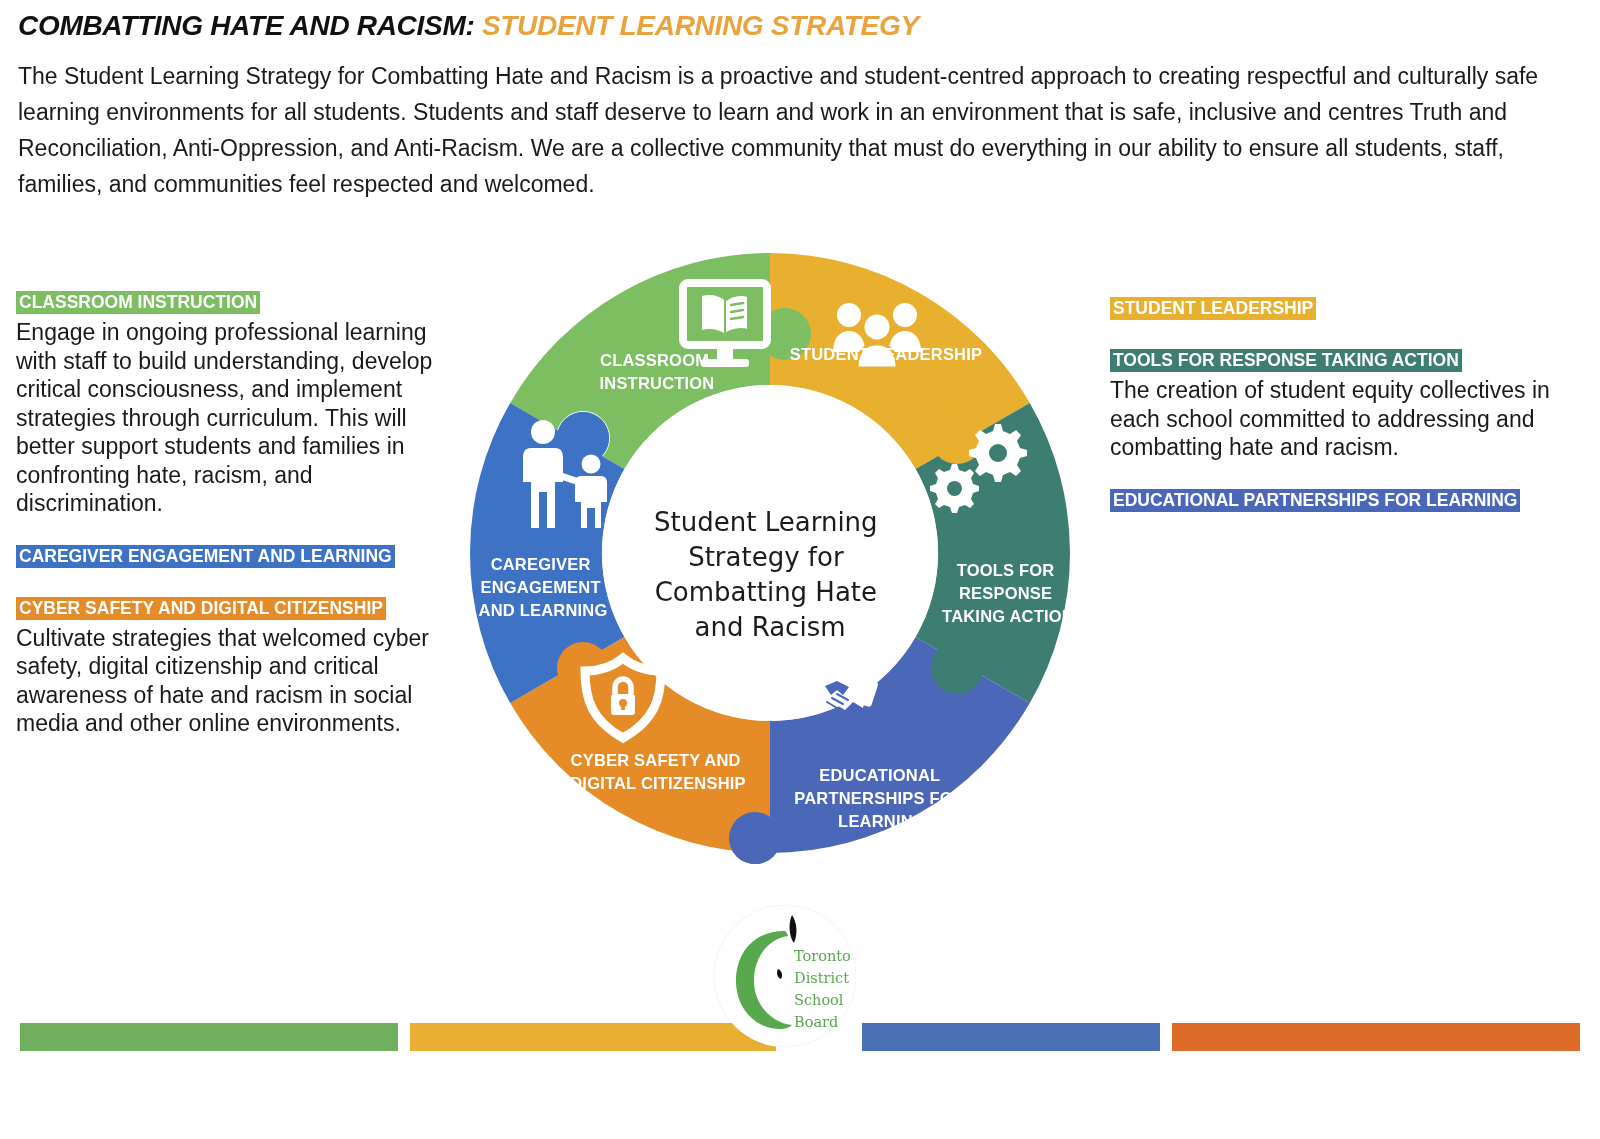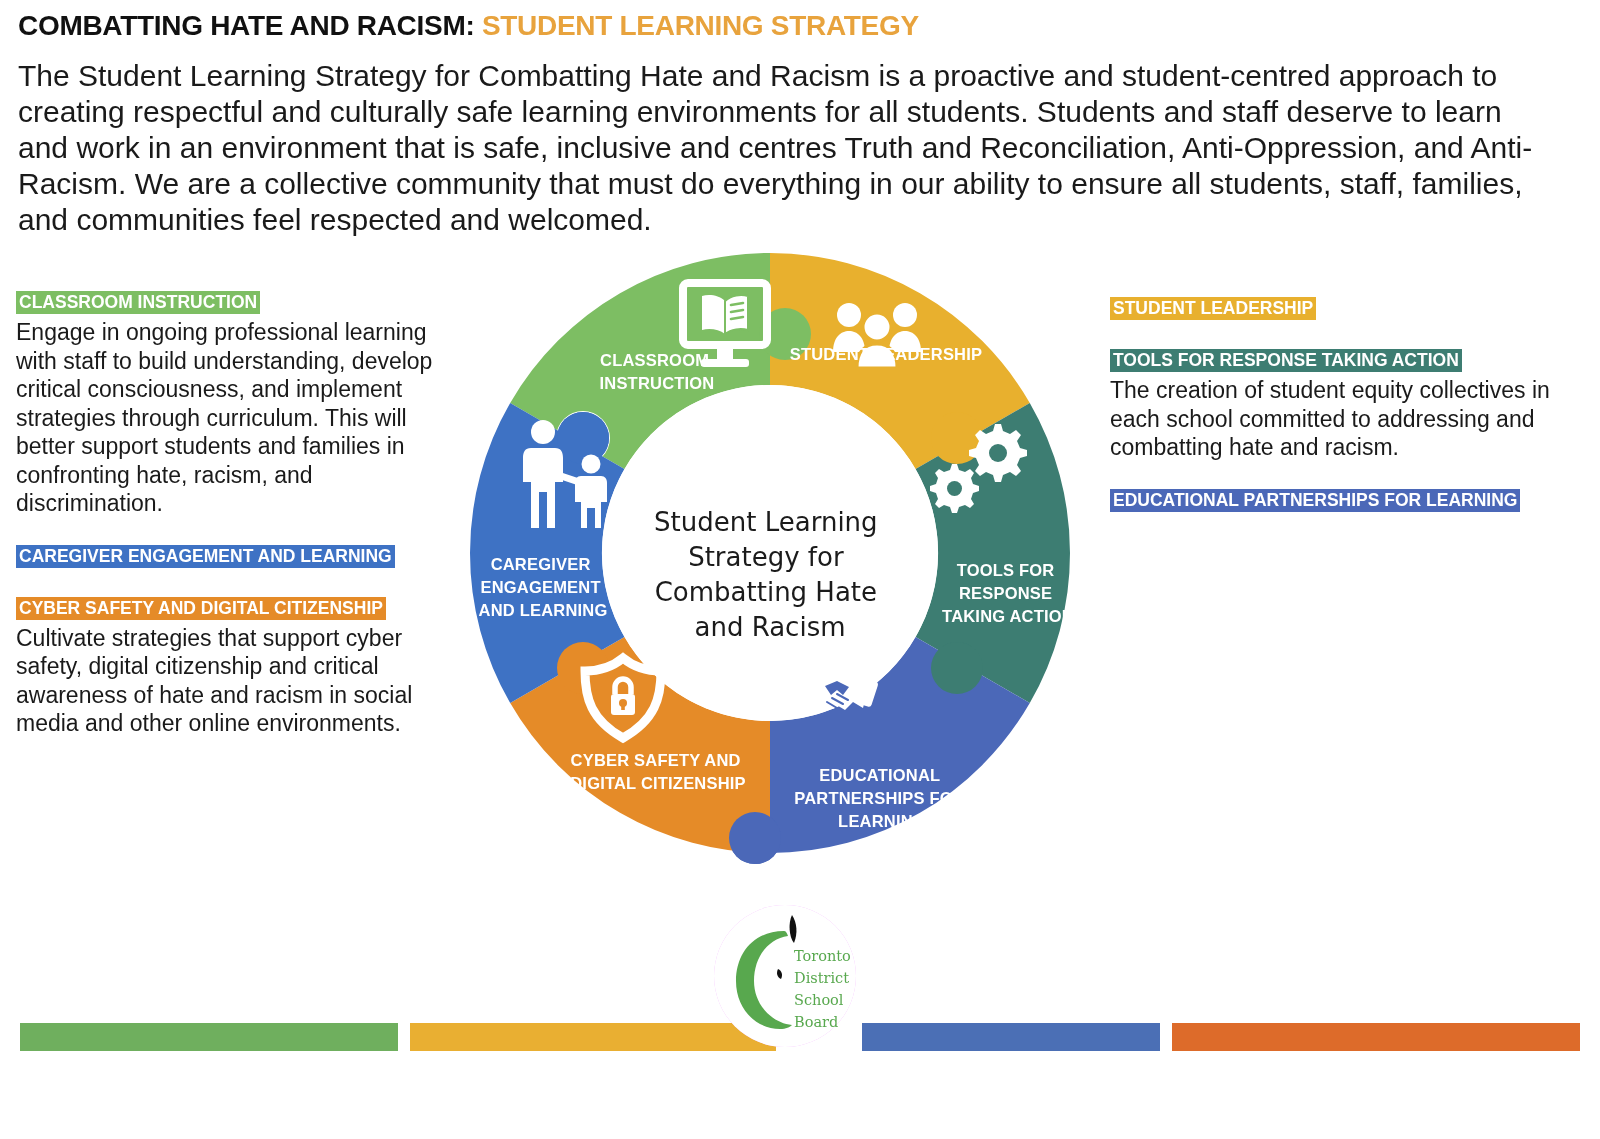--- a/index.html
+++ b/index.html
@@ -13,29 +13,30 @@
   }
 
   
   #header-title {
     position: absolute;
     left: 18px; top: 10px;
     font-size: 28px;
     font-weight: bold;
     letter-spacing: -0.3px;
     white-space: nowrap;
+    font-style: italic;
   }
   #header-title .title-main { color: #111111; }
   #header-title .title-accent { color: #E8A33D; }
 
   #intro-paragraph {
     position: absolute;
     left: 18px; top: 58px;
     width: 1530px;
-    font-size: 30px;
+    font-size: 23px;
     line-height: 36px;
     color: #1a1a1a;
   }
 
   
   .side-col { position: absolute; }
   #left-col  { left: 16px;  top: 290px; width: 430px; }
   #right-col { left: 1110px; top: 296px; width: 440px; }
 
   .topic-block { margin-bottom: 26px; }
@@ -119,21 +120,21 @@
   <div class="topic-block">
     <div class="topic-heading-wrap">
       <span class="topic-heading" style="background:#3E72C4">CAREGIVER ENGAGEMENT AND LEARNING</span>
     </div>
   </div>
 
   <div class="topic-block">
     <div class="topic-heading-wrap">
       <span class="topic-heading" style="background:#E58B28">CYBER SAFETY AND DIGITAL CITIZENSHIP</span>
     </div>
-    <div class="topic-body">Cultivate strategies that support cyber safety, digital citizenship and critical awareness of hate and racism in social media and other online environments.</div>
+    <div class="topic-body">Cultivate strategies that welcomed cyber safety, digital citizenship and critical awareness of hate and racism in social media and other online environments.</div>
   </div>
 
 </div>
 
 <div class="side-col" id="right-col">
 
   <div class="topic-block">
     <div class="topic-heading-wrap">
       <span class="topic-heading" style="background:#E8B02E">STUDENT LEADERSHIP</span>
     </div>

